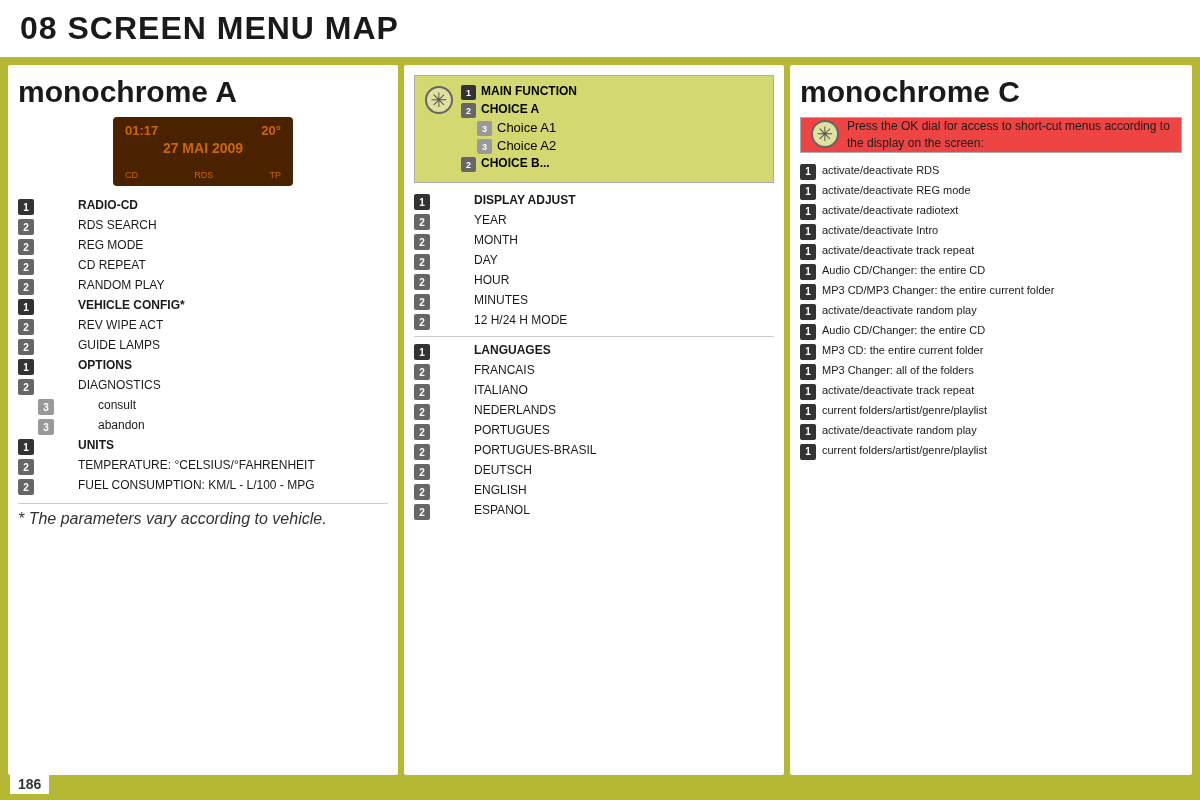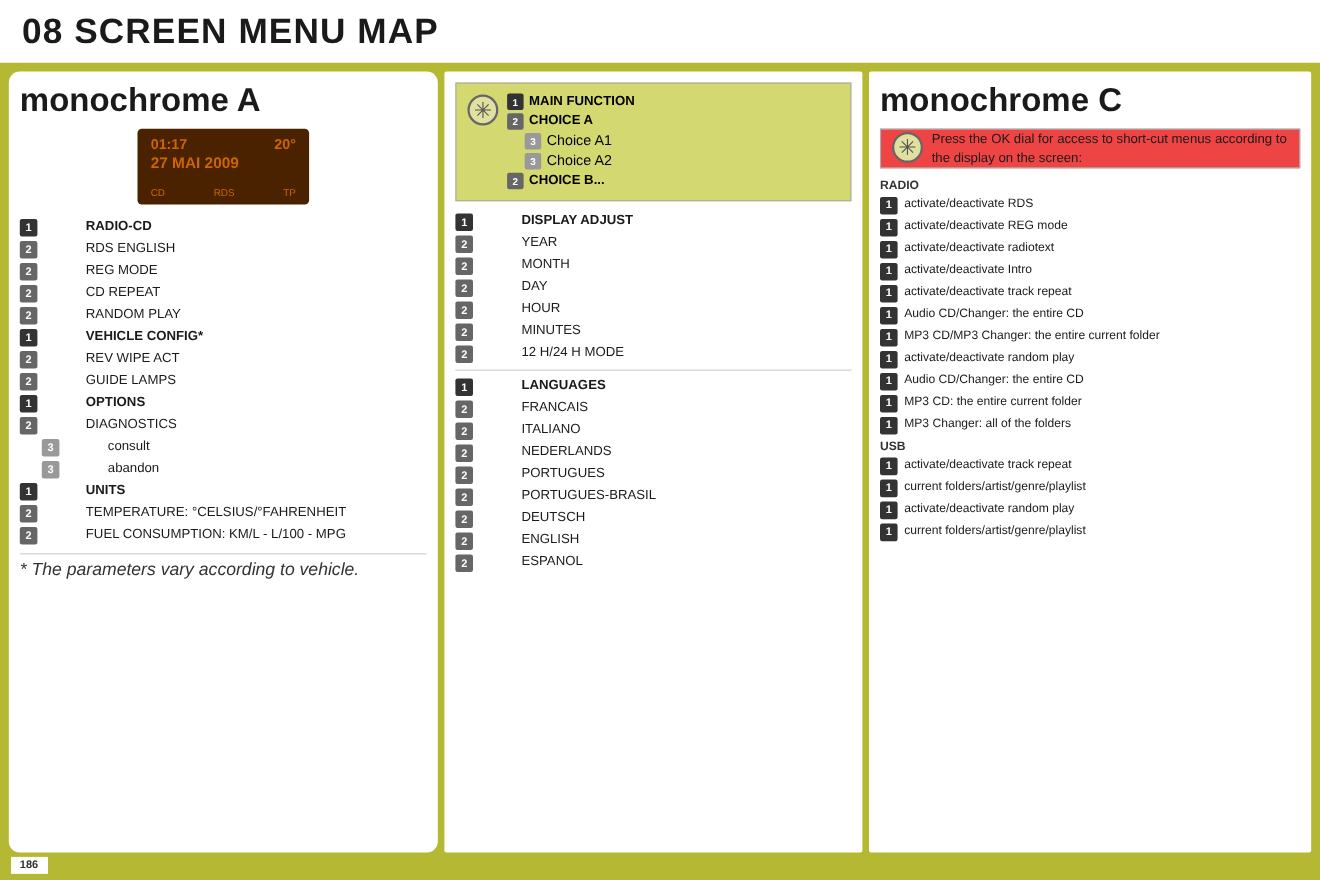--- a/index.html
+++ b/index.html
@@ -37,21 +37,20 @@
 
     
     .panel {
       background: white;
       border-radius: 2px;
       padding: 10px;
     }
     .panel-left {
       width: 390px;
       flex-shrink: 0;
-      border-radius: 10px;
     }
     .panel-center {
       width: 380px;
       flex-shrink: 0;
     }
     .panel-right {
       flex: 1;
     }
 
     .panel-title {
@@ -60,35 +59,35 @@
       color: #1a1a1a;
       margin-bottom: 8px;
     }
 
     
     .display-mockup {
       background: #4a2200;
       border-radius: 4px;
       padding: 6px 12px;
       margin: 0 auto 12px auto;
-      width: 156px;
+      width: 180px;
       text-align: center;
     }
     .display-time {
       color: #cc6600;
       font-size: 13px;
       font-weight: bold;
       display: flex;
       justify-content: space-between;
     }
     .display-date {
       color: #cc6600;
       font-size: 14px;
       font-weight: bold;
-      text-align: left;
+      text-align: center;
       margin-top: 2px;
     }
     .display-bottom {
       color: #cc6600;
       font-size: 9px;
       display: flex;
       justify-content: space-between;
       margin-top: 14px;
     }
 
@@ -278,21 +277,21 @@
       </div>
     </div>
 
     <ul class="menu-list">
       <li class="menu-item">
         <span class="badge badge-1">1</span>
         <span class="menu-text">RADIO-CD</span>
       </li>
       <li class="menu-item">
         <span class="badge badge-2">2</span>
-        <span class="menu-text level2">RDS ENGLISH</span>
+        <span class="menu-text level2">RDS SEARCH</span>
       </li>
       <li class="menu-item">
         <span class="badge badge-2">2</span>
         <span class="menu-text level2">REG MODE</span>
       </li>
       <li class="menu-item">
         <span class="badge badge-2">2</span>
         <span class="menu-text level2">CD REPEAT</span>
       </li>
       <li class="menu-item">
@@ -450,21 +449,20 @@
   <div class="panel panel-right">
     <div class="panel-title">monochrome C</div>
 
     <div class="right-top">
       <div class="sun-icon">
         <span class="sun-rays"></span>
       </div>
       <div class="right-top-text">Press the OK dial for access to short-cut menus according to the display on the screen:</div>
     </div>
 
-    <div class="right-section-label">RADIO</div>
     <div class="right-item">
       <span class="badge badge-1" style="margin-right:6px;">1</span>
       <span class="right-item-text">activate/deactivate RDS</span>
     </div>
     <div class="right-item">
       <span class="badge badge-1" style="margin-right:6px;">1</span>
       <span class="right-item-text">activate/deactivate REG mode</span>
     </div>
     <div class="right-item">
       <span class="badge badge-1" style="margin-right:6px;">1</span>
@@ -497,34 +495,33 @@
     </div>
     <div class="right-item">
       <span class="badge badge-1" style="margin-right:6px;">1</span>
       <span class="right-item-text">MP3 CD: the entire current folder</span>
     </div>
     <div class="right-item">
       <span class="badge badge-1" style="margin-right:6px;">1</span>
       <span class="right-item-text">MP3 Changer: all of the folders</span>
     </div>
 
-    <div class="right-section-label">USB</div>
     <div class="right-item">
       <span class="badge badge-1" style="margin-right:6px;">1</span>
       <span class="right-item-text">activate/deactivate track repeat</span>
     </div>
     <div class="right-item">
       <span class="badge badge-1" style="margin-right:6px;">1</span>
       <span class="right-item-text">current folders/artist/genre/playlist</span>
     </div>
     <div class="right-item">
       <span class="badge badge-1" style="margin-right:6px;">1</span>
       <span class="right-item-text">activate/deactivate random play</span>
     </div>
     <div class="right-item">
       <span class="badge badge-1" style="margin-right:6px;">1</span>
       <span class="right-item-text">current folders/artist/genre/playlist</span>
     </div>
   </div>
 
 </div>
 
-<div class="page-number" style="position:fixed; bottom:6px; left:10px; background:white; padding:2px 8px; font-weight:bold; font-size:10px;">186</div>
+<div class="page-number" style="position:fixed; bottom:6px; left:10px; background:white; padding:2px 8px; font-weight:bold; font-size:14px;">186</div>
 
 </body></html>

